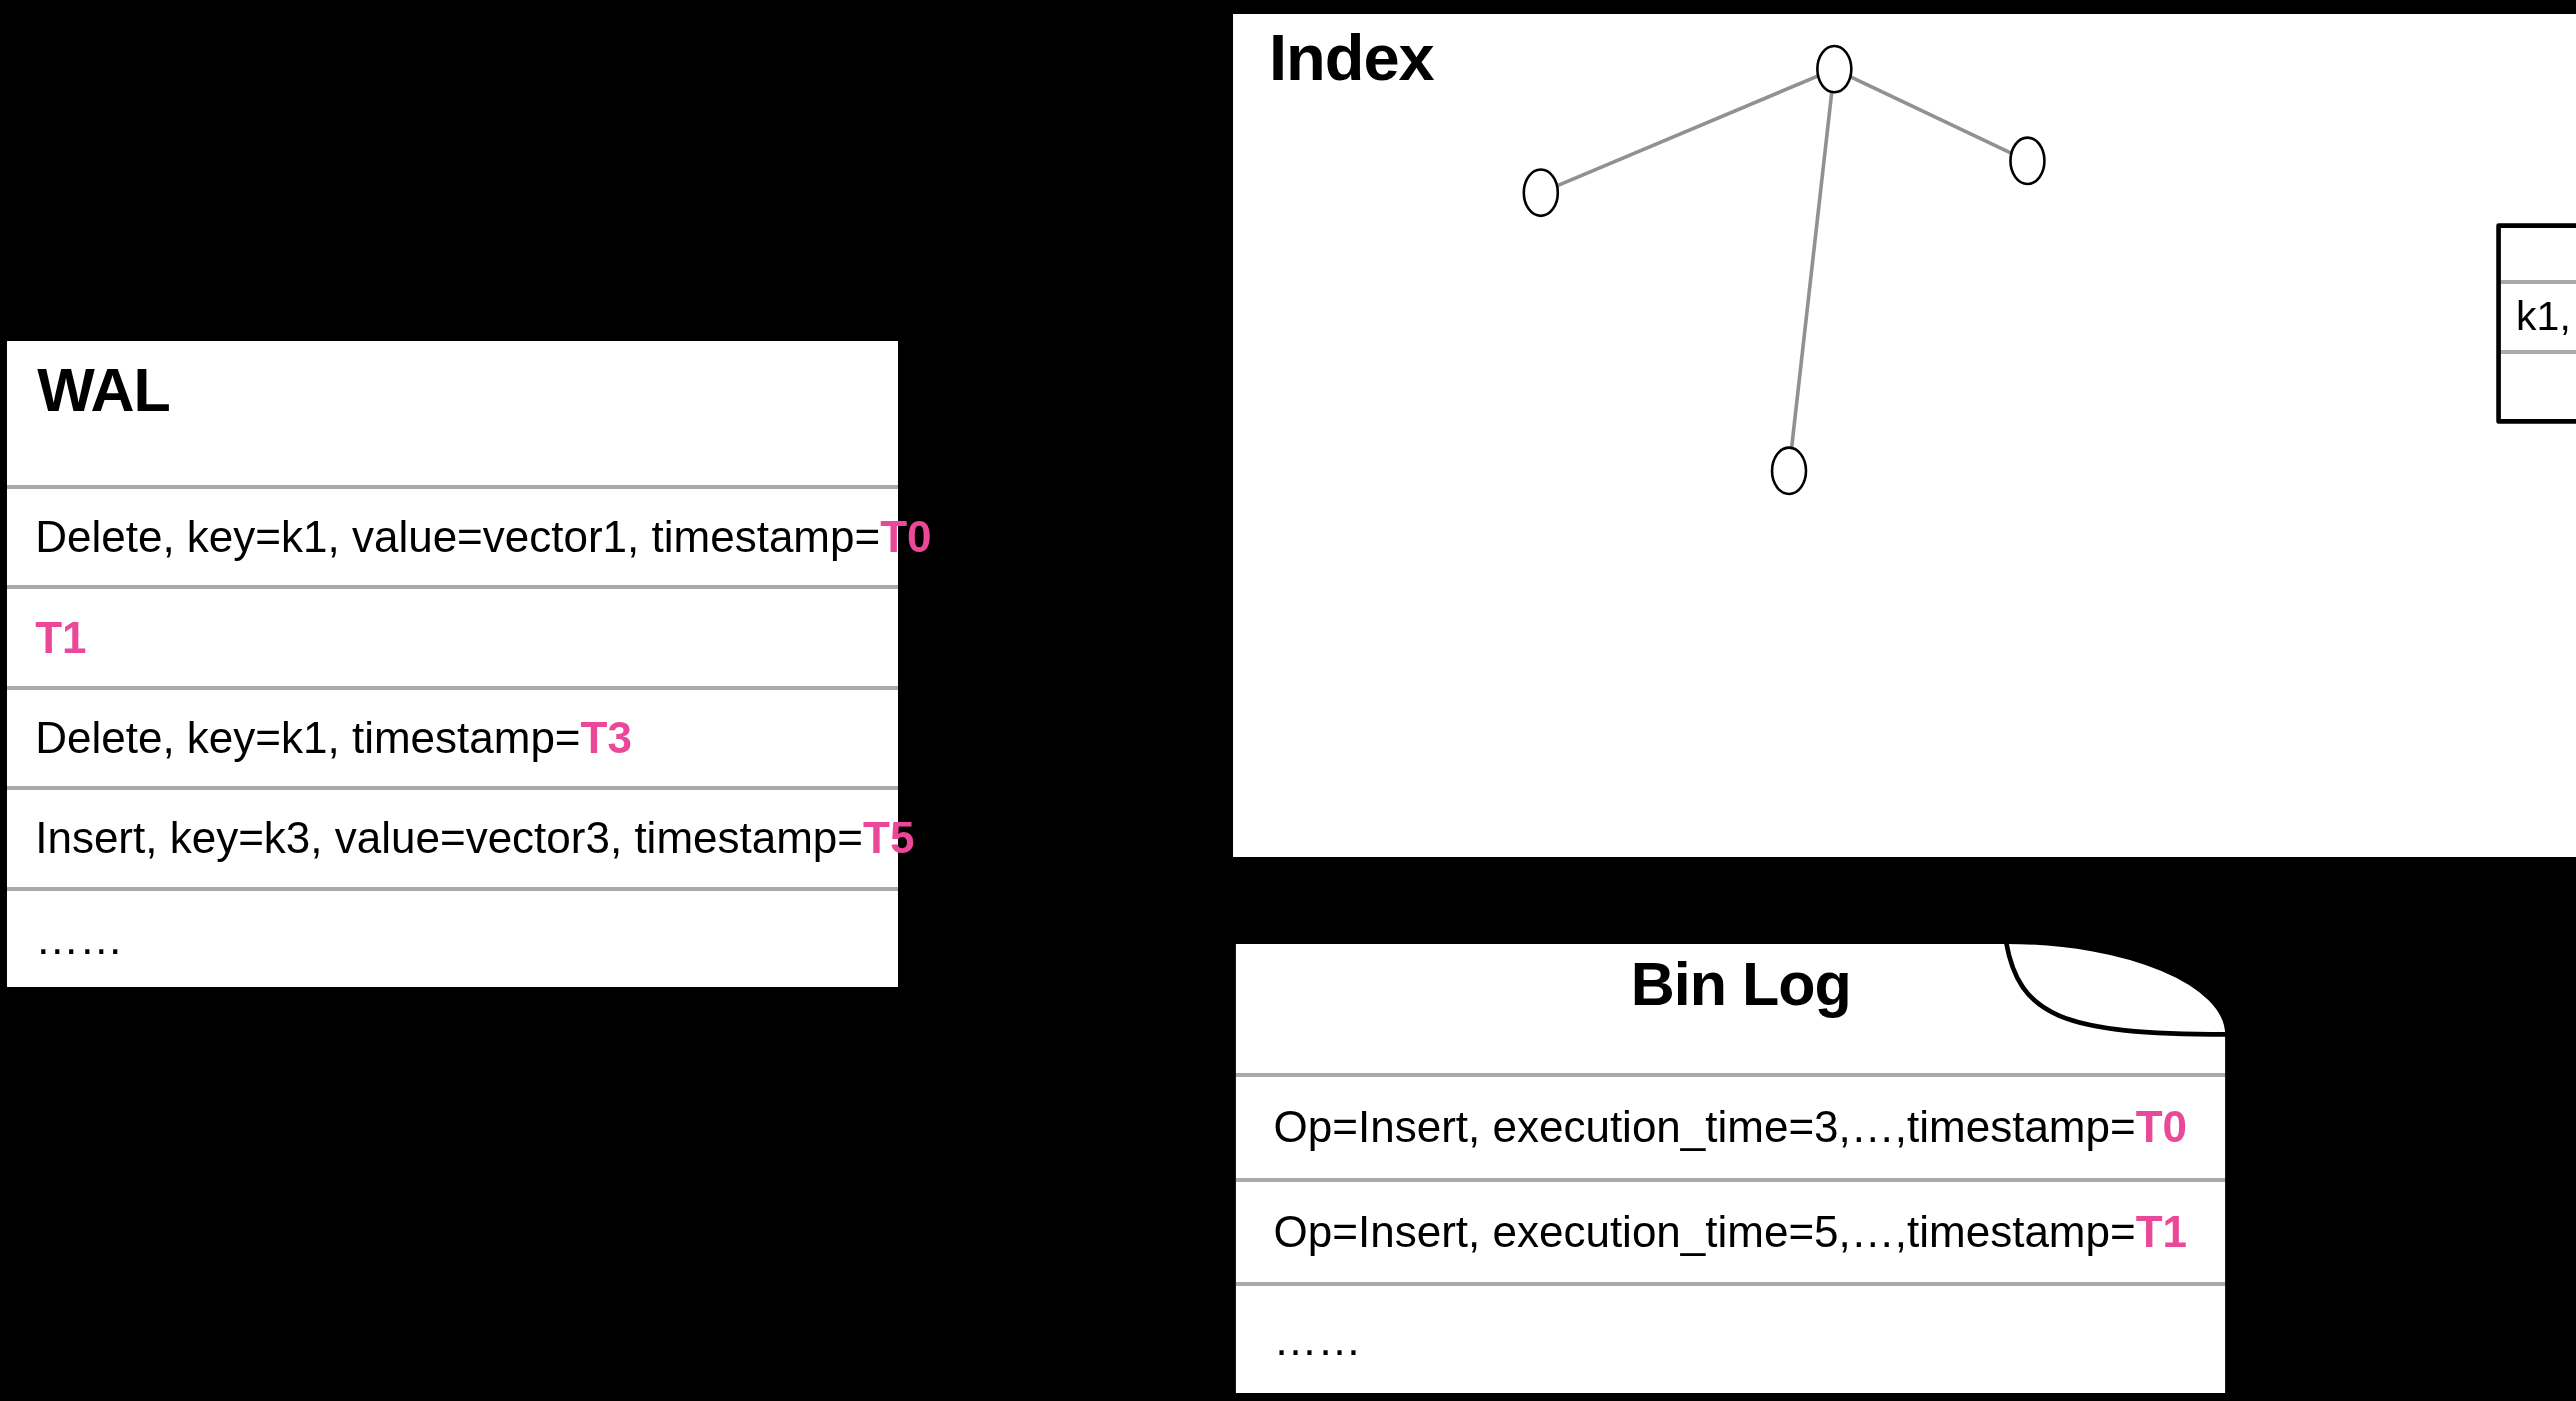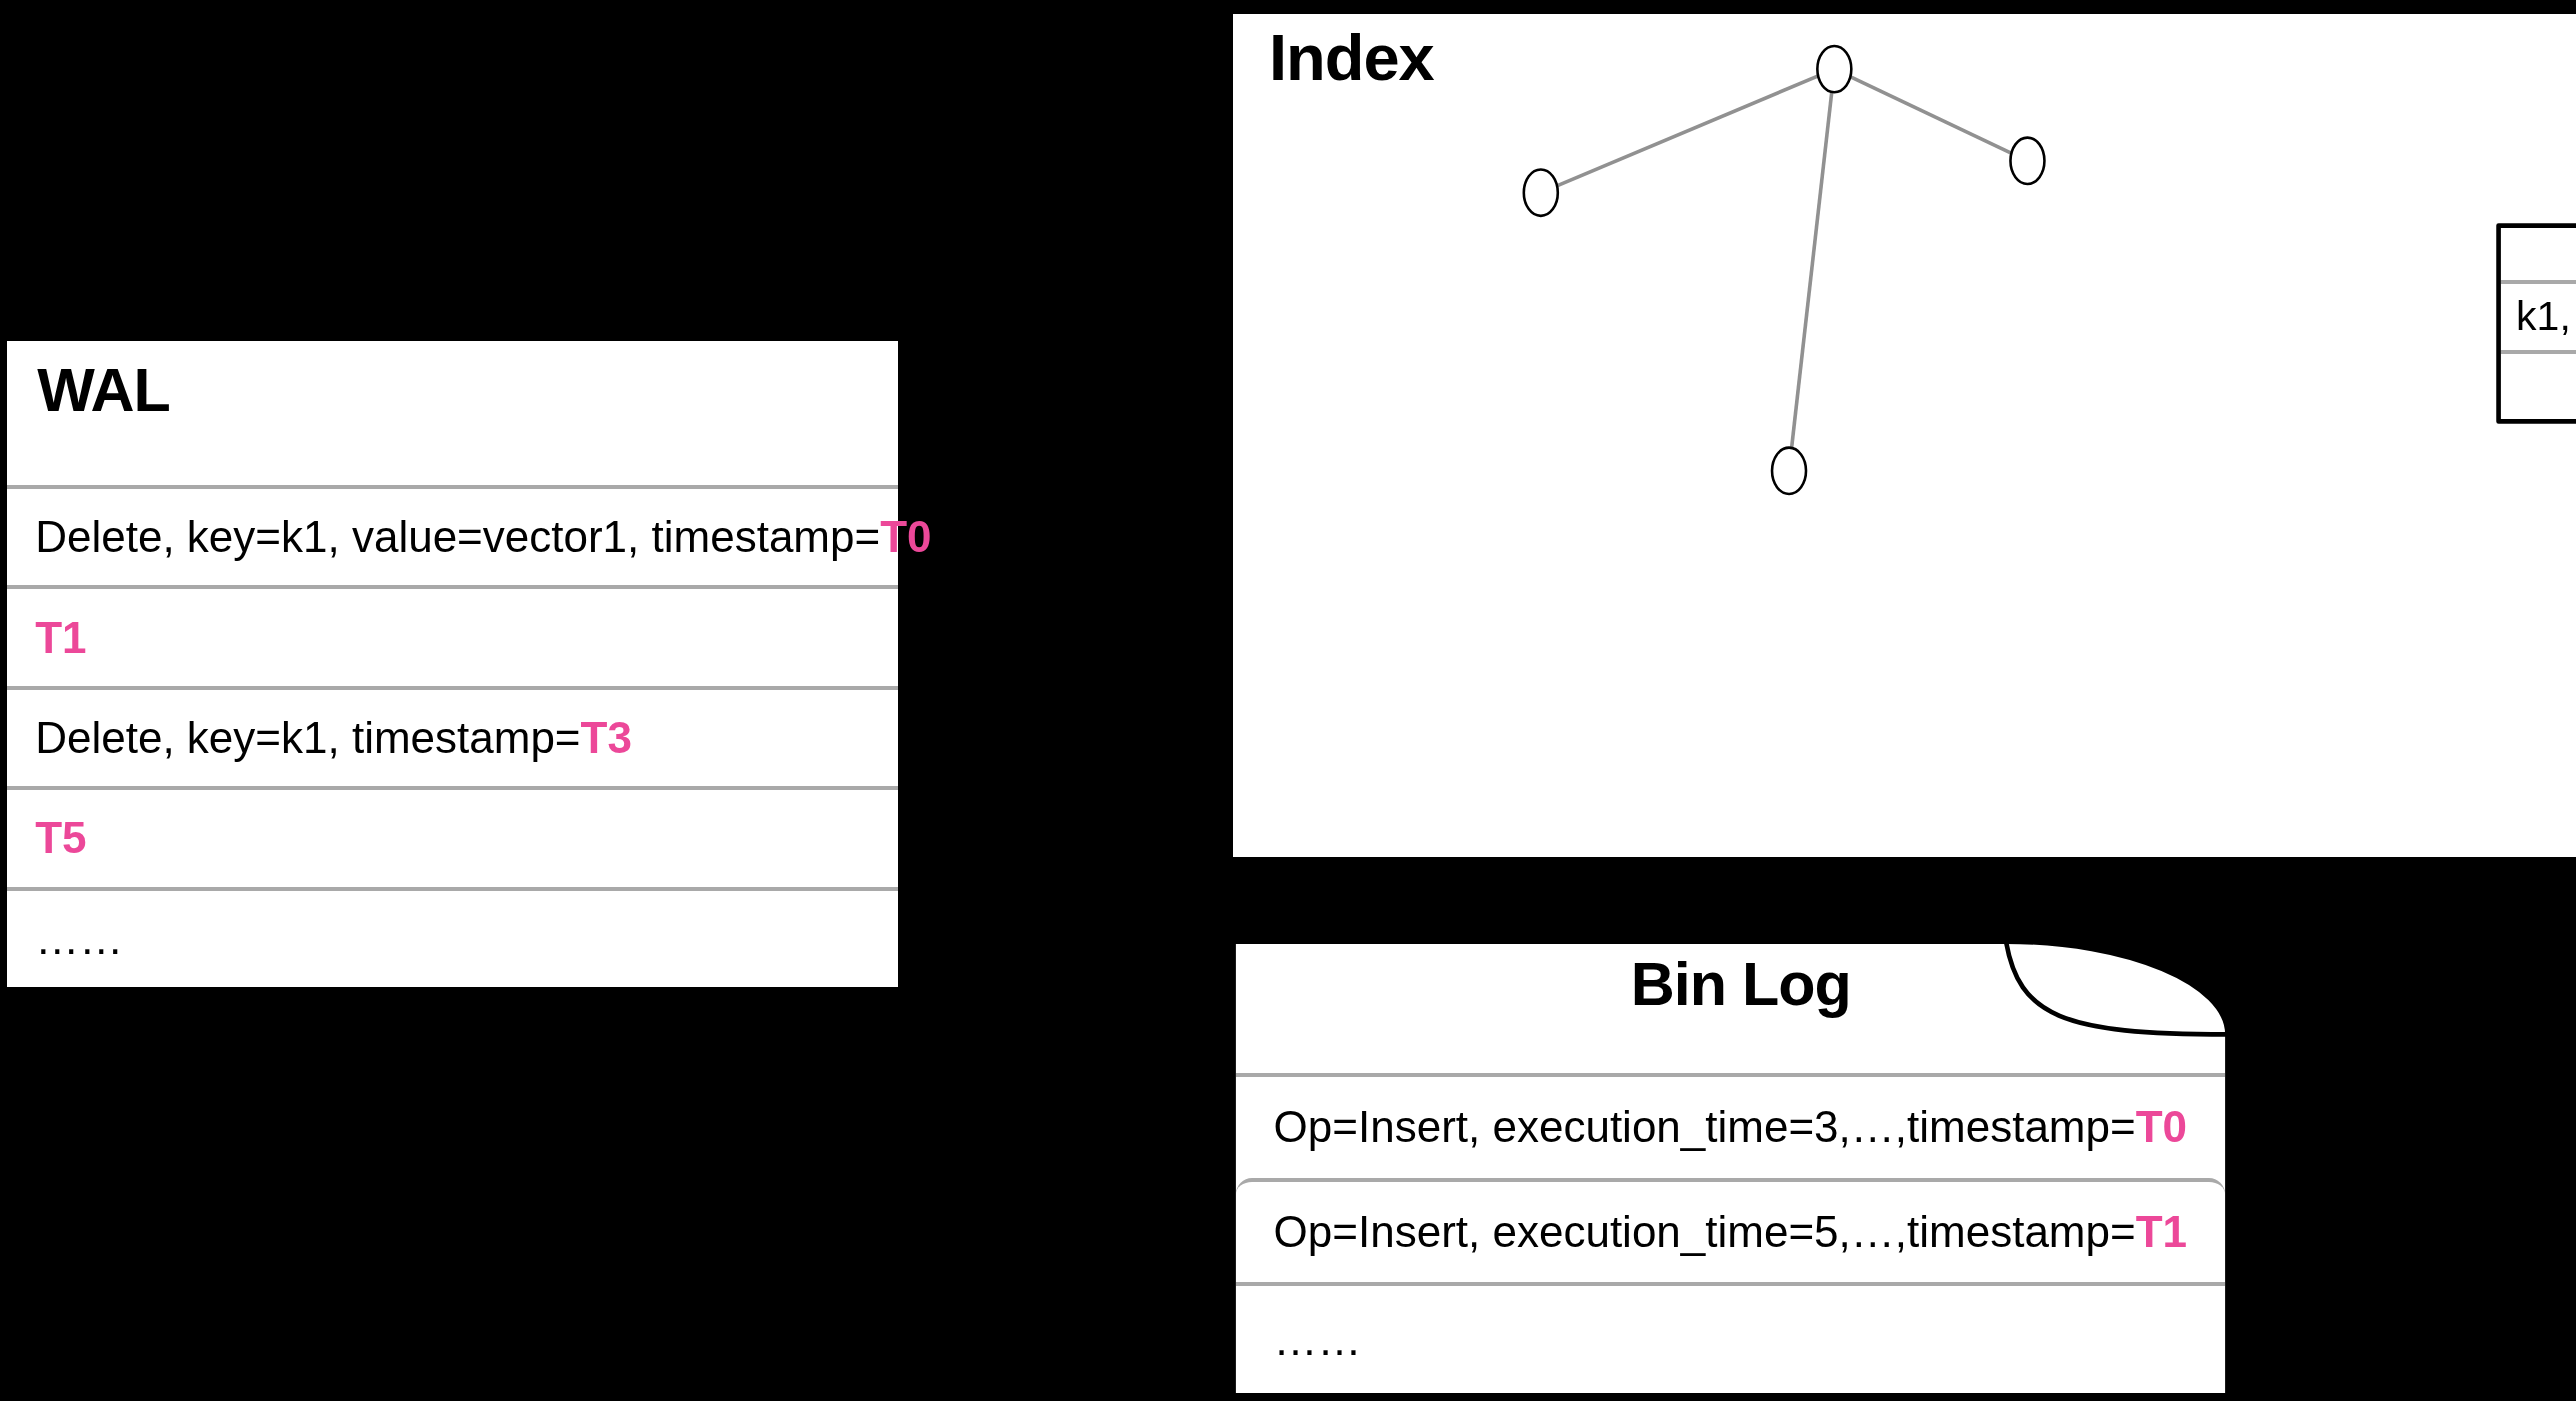--- a/index.html
+++ b/index.html
@@ -42,21 +42,21 @@
 
   
   .doc-a{left:1263px;top:209px;width:518px;height:201px;}
   .doc-a .doc-spacer{height:52px;flex:0 0 auto;}
 
   .bin-log{left:1231px;top:939px;width:999px;height:459px;}
   .bin-log .bl-header{height:129px;flex:0 0 auto;text-align:center;}
   .bin-log .bl-header .box-title{padding:7.2px 0 0 20.6px;}
   .bin-log .doc-row{font-size:44px;padding-left:38px;}
   .bin-log .row-fixed1{flex:0 0 101px;}
-  .bin-log .row-fixed2{flex:0 0 100px;border-radius:16px;}
+  .bin-log .row-fixed2{flex:0 0 100px;}
 </style>
 </head>
 <body>
 
 <div class="stage">
 
   <div class="wal">
     <div class="wal-header">
       <div class="box-title">WAL</div>
     </div>
@@ -65,20 +65,21 @@
         <span class="ts">T0</span>
     </div>
     <div class="wal-row">
         <span class="ts">T1</span>
     </div>
     <div class="wal-row">
       <span>Delete, key=k1, timestamp=</span>
         <span class="ts">T3</span>
     </div>
     <div class="wal-row">
+      <span>Insert, key=k3, value=vector3, timestamp=</span>
         <span class="ts">T5</span>
     </div>
     <div class="wal-row">
       <span>……</span>
     </div>
   </div>
 
   <div class="index-panel">
     <div class="index-title box-title">Index</div>
 

